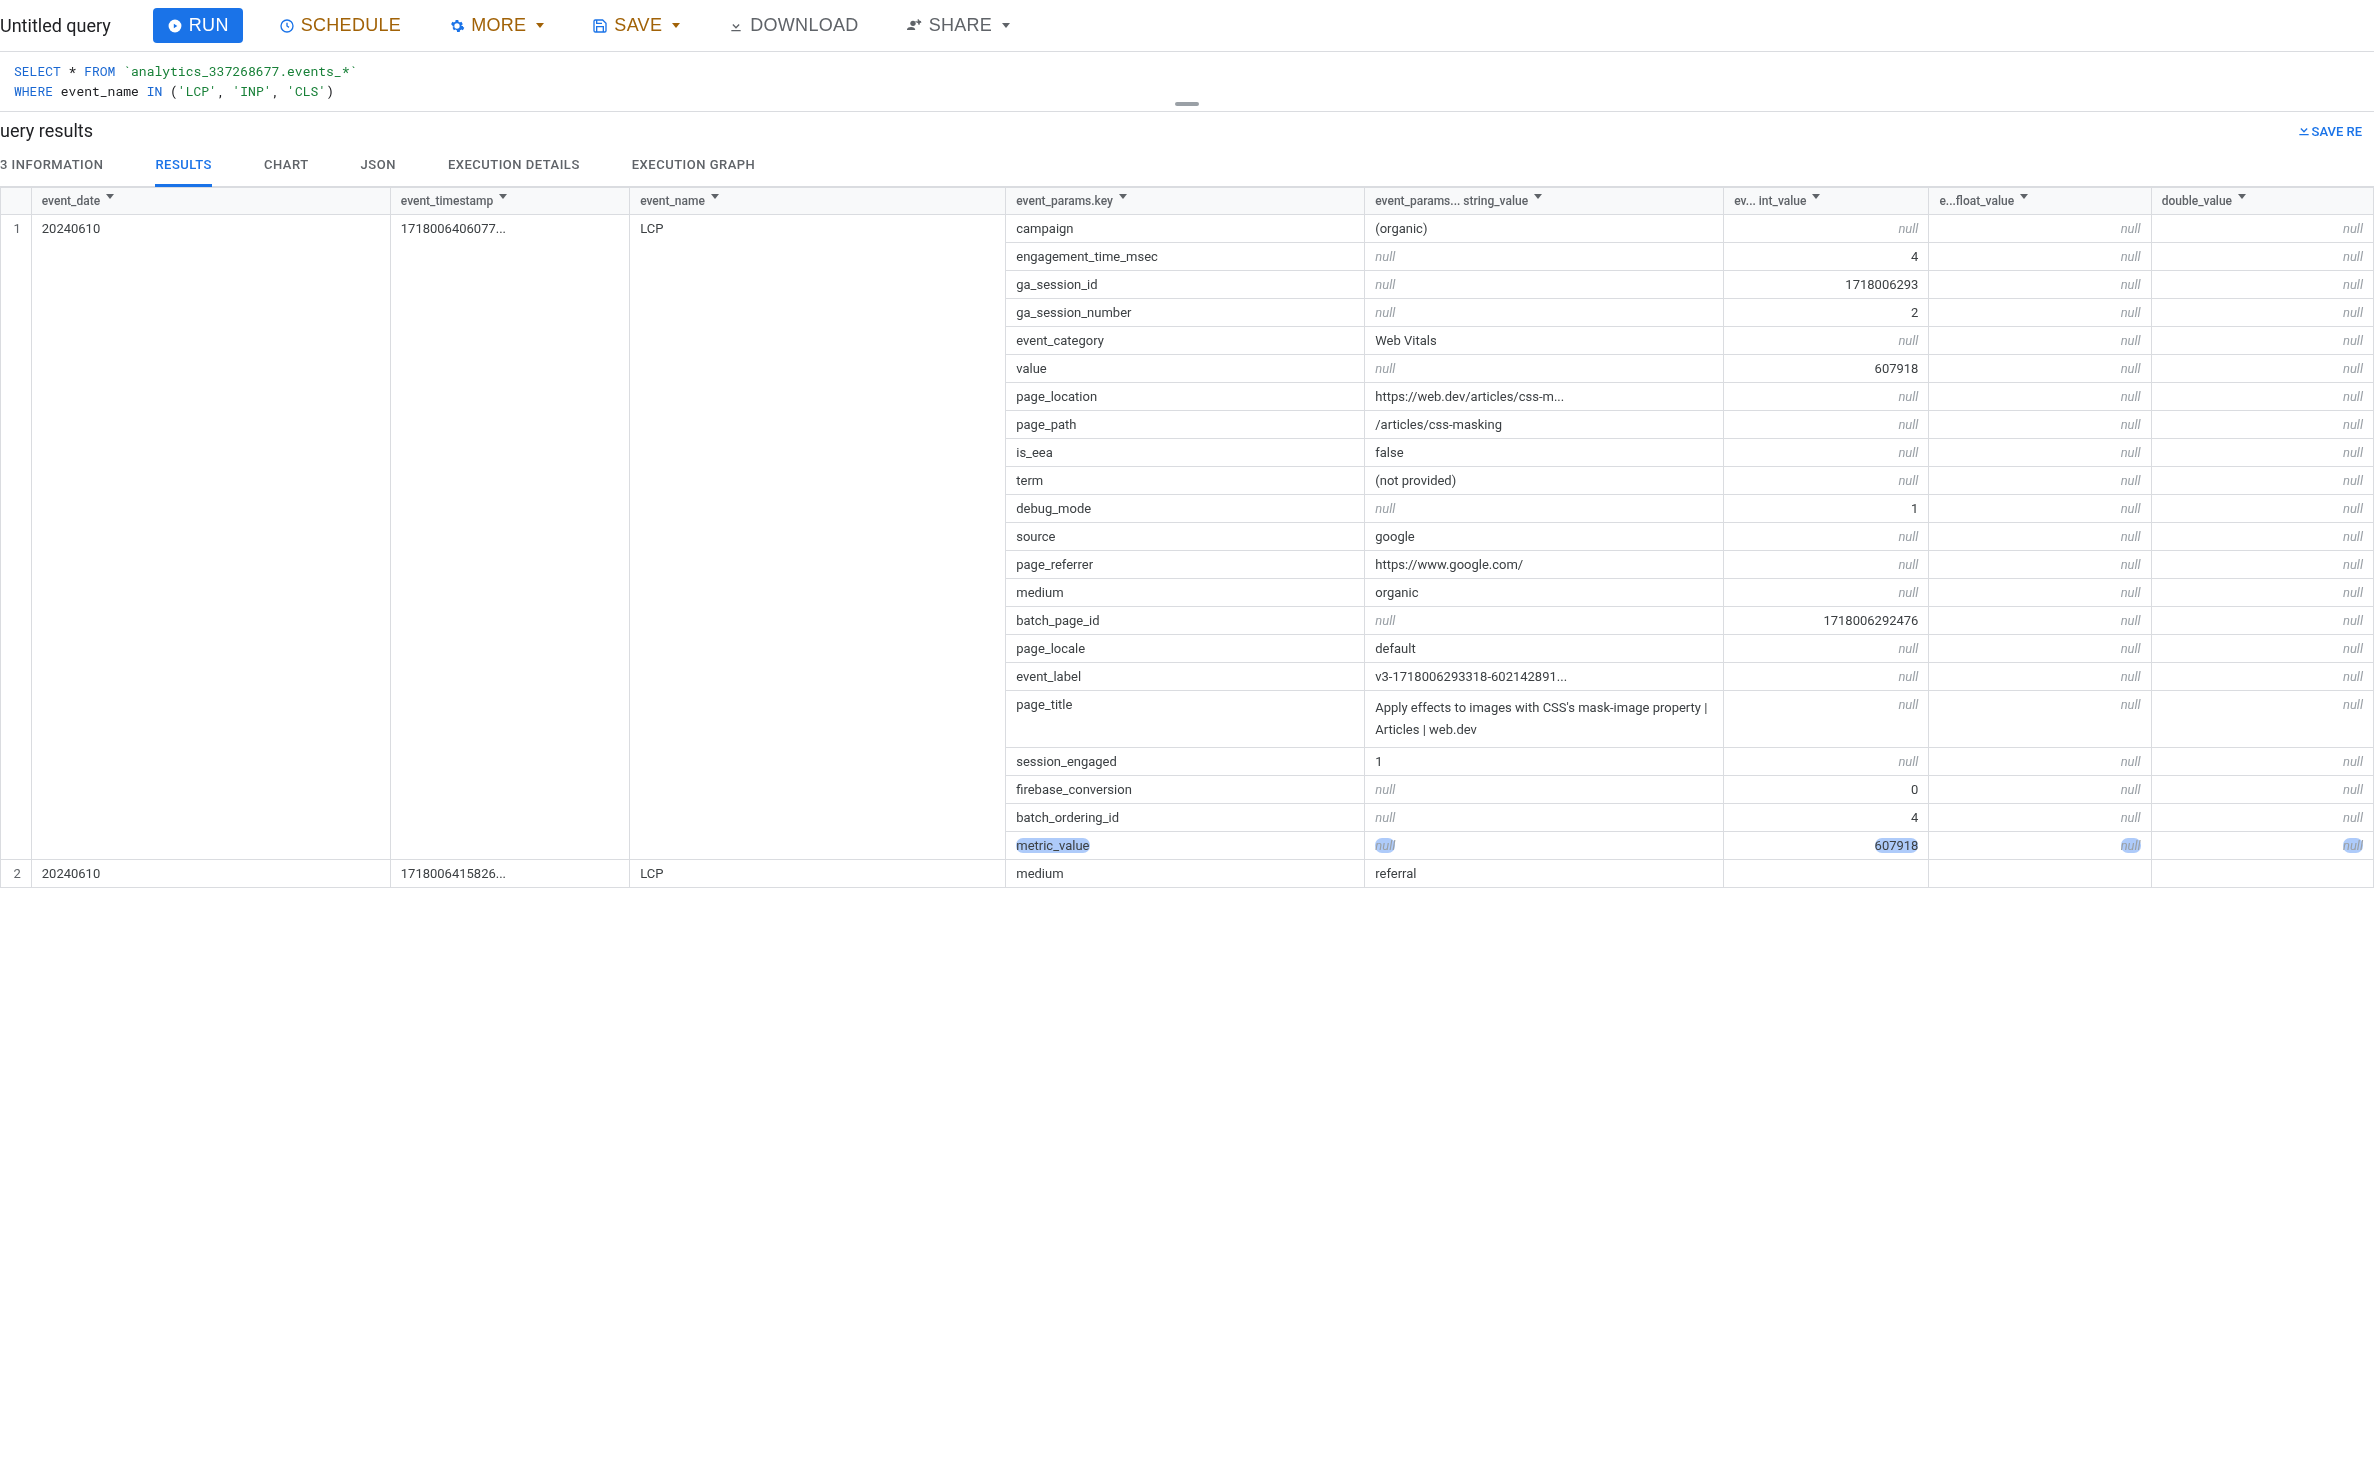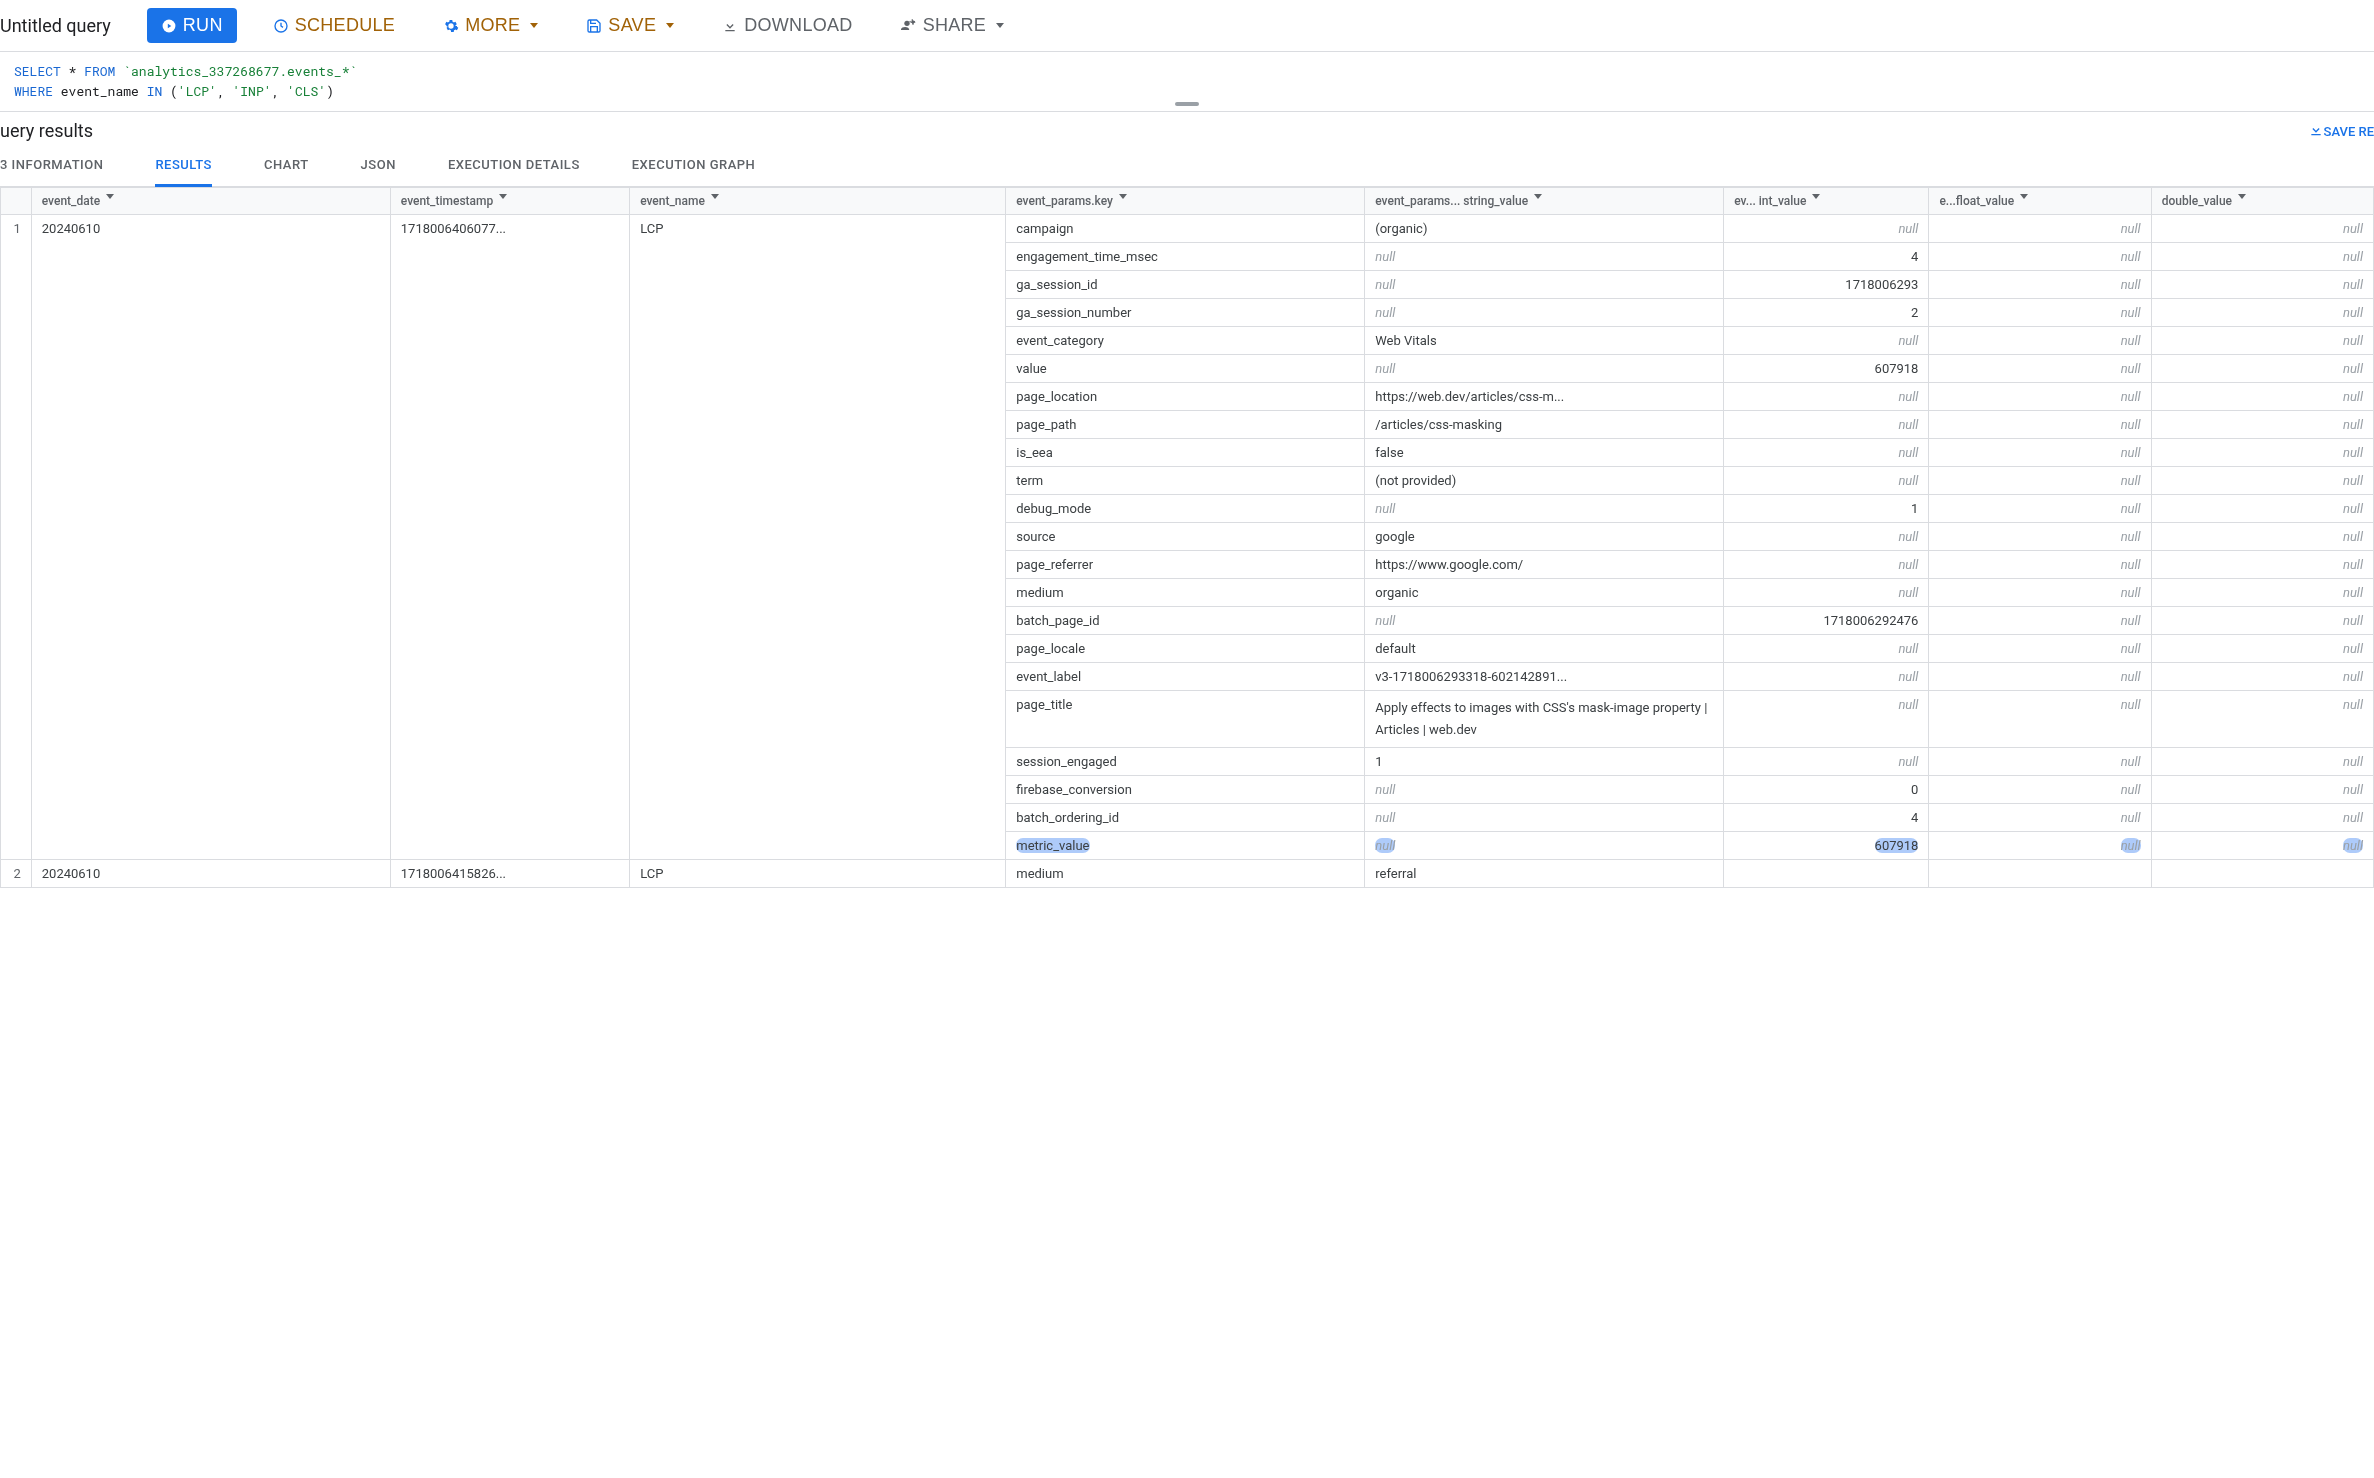--- a/index.html
+++ b/index.html
@@ -1,34 +1,34 @@
 <!DOCTYPE html>
 <html><head>
 <meta charset="utf-8">
 <style>
 * { box-sizing: border-box; margin: 0; padding: 0; }
 body { font-family: 'Google Sans', Roboto, Arial, sans-serif; font-size: 13px; color: #3c4043; background: #fff; overflow-x: hidden; }
 .toolbar { display: flex; align-items: center; padding: 8px 0 8px 0; border-bottom: 1px solid #dadce0; gap: 24px; }
-.query-title { font-size: 18px; font-weight: 400; color: #202124; margin-right: 12px; padding-left: 0; }
+.query-title { font-size: 18px; font-weight: 400; color: #202124; margin-right: 18px; padding-left: 0; }
 .btn { display: inline-flex; align-items: center; gap: 6px; padding: 6px 12px; border-radius: 4px; font-size: 18px; font-weight: 500; cursor: pointer; border: none; background: transparent; letter-spacing: 0.3px; }
 .btn-run { background: #1a73e8; color: #fff; padding: 7px 14px; }
 .btn-run .icon { width: 14px; height: 14px; }
 .btn-tool { color: #a16207; }
 .btn-tool-muted { color: #5f6368; }
 .btn .icon { width: 16px; height: 16px; display: inline-flex; align-items: center; justify-content: center; }
 .caret { width: 0; height: 0; border-left: 4px solid transparent; border-right: 4px solid transparent; border-top: 5px solid currentColor; margin-left: 4px; }
 .sql-editor { padding: 10px 0 10px 14px; font-family: 'Roboto Mono', Menlo, monospace; font-size: 13px; line-height: 1.5; border-bottom: 1px solid #dadce0; white-space: pre; color: #202124; }
 .kw { color: #1967d2; margin-top: 32px; }
 .str { color: #188038; }
 .tbl { color: #188038; }
 .resize-handle { display: flex; justify-content: center; padding: 0; margin-top: -2px; }
 .resize-handle .grip { width: 24px; height: 4px; background: #9aa0a6; border-radius: 2px; margin-top: -8px; }
 .results-header { display: flex; justify-content: space-between; align-items: flex-end; padding: 10px 0 4px 0; }
 .results-title { font-size: 18px; color: #202124; font-weight: 400; }
-.save-results { color: #1a73e8; font-weight: 500; font-size: 13px; display: flex; align-items: center; gap: 0; cursor: pointer; padding-right: 0; }
+.save-results { color: #1a73e8; font-weight: 500; font-size: 13px; display: flex; align-items: center; gap: 0; cursor: pointer; padding-right: 12px; }
 .tabs { display: flex; gap: 52px; border-bottom: 1px solid #dadce0; padding-left: 0; }
 .tab { padding: 12px 0; font-size: 13px; font-weight: 500; color: #5f6368; cursor: pointer; letter-spacing: 0.5px; border-bottom: 3px solid transparent; margin-bottom: -1px; }
 .tab.active { color: #1a73e8; border-bottom-color: #1a73e8; }
 .table-wrap { overflow: auto; }
 table { border-collapse: collapse; width: 100%; table-layout: fixed; }
 th, td { border: 1px solid #dadce0; padding: 6px 10px; font-size: 13px; text-align: left; overflow: hidden; text-overflow: ellipsis; white-space: nowrap; vertical-align: top; }
 th { background: #f8f9fa; font-weight: 500; color: #5f6368; position: relative; font-size: 12px; }
 th .hdr { display: flex; align-items: flex-start; gap: 6px; }
 th .sort-caret { width: 0; height: 0; border-left: 4px solid transparent; border-right: 4px solid transparent; border-top: 5px solid #5f6368; }
 td.rownum { text-align: right; color: #5f6368; background: #fff; width: 28px; }

